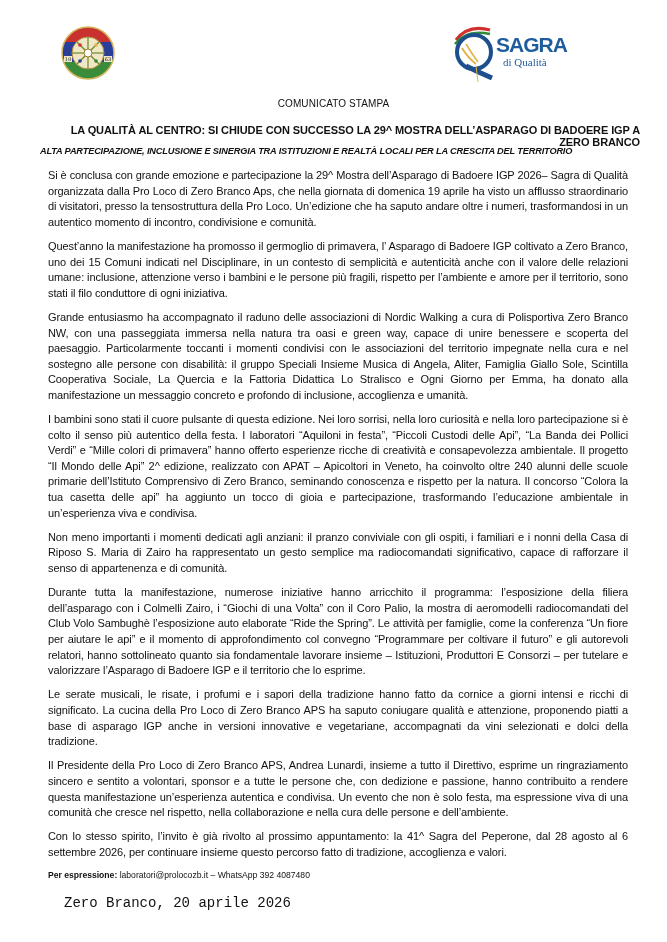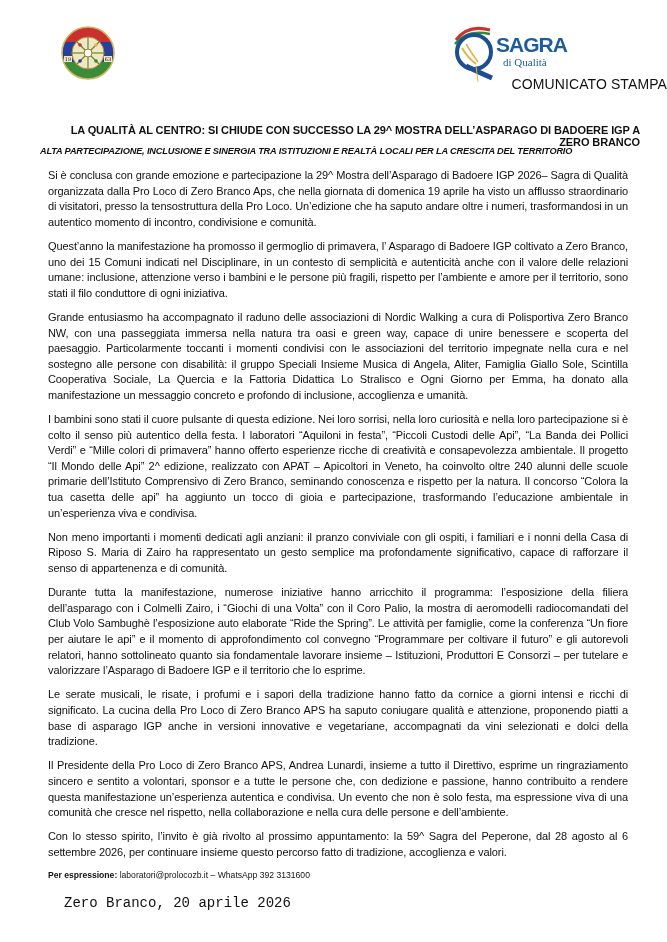--- a/index.html
+++ b/index.html
@@ -9,22 +9,22 @@
       color: #111111;
     }
     .page { position: absolute; left: 0; top: 0; width: 667px; height: 942px; }
     .logo-left {
       position: absolute; left: 60px; top: 25px; width: 56px; height: 56px;
     }
     .logo-right {
       position: absolute; left: 446px; top: 22px; width: 130px; height: 62px;
     }
     .title {
-      position: absolute; left: 0; top: 76px; width: 667px; text-align: right;
-      font-size: 14px; letter-spacing: 0.1px;
+      position: absolute; left: 0; top: 98px; width: 667px; text-align: center;
+      font-size: 10px; letter-spacing: 0.1px;
     }
     .headline {
       position: absolute; left: 40px; top: 124px; width: 600px; text-align: right;
       font-size: 11px; font-weight: bold; letter-spacing: -0.1px;
     }
     .subhead {
       position: absolute; left: 40px; top: 146px; width: 600px; 
       font-size: 9.2px; font-weight: bold; font-style: italic; letter-spacing: -0.15px;
     }
     .body {
@@ -95,25 +95,25 @@
 
   <div class="title">COMUNICATO STAMPA</div>
   <div class="headline">LA QUALITÀ AL CENTRO: SI CHIUDE CON SUCCESSO LA 29^ MOSTRA DELL’ASPARAGO DI BADOERE IGP A ZERO BRANCO</div>
   <div class="subhead">ALTA PARTECIPAZIONE, INCLUSIONE E SINERGIA TRA ISTITUZIONI E REALTÀ LOCALI PER LA CRESCITA DEL TERRITORIO</div>
 
   <div class="body">
     <p class="para">Si è conclusa con grande emozione e partecipazione la 29^ Mostra dell’Asparago di Badoere IGP  2026– Sagra di Qualità  organizzata dalla Pro Loco di Zero Branco Aps, che nella giornata di domenica 19 aprile ha visto un afflusso straordinario di visitatori, presso la tensostruttura della Pro Loco. Un’edizione che ha saputo andare oltre i numeri, trasformandosi in un autentico momento di incontro, condivisione e comunità.</p>
     <p class="para">Quest’anno la manifestazione ha promosso il germoglio di primavera, l’ Asparago di Badoere IGP coltivato a Zero Branco, uno dei 15 Comuni indicati nel Disciplinare,   in un contesto  di semplicità e autenticità anche con il  valore delle relazioni umane: inclusione, attenzione verso i bambini e le persone più fragili, rispetto per l’ambiente e amore per il territorio, sono stati il filo conduttore di ogni iniziativa.</p>
     <p class="para">Grande entusiasmo ha accompagnato il raduno delle associazioni di Nordic Walking a cura di Polisportiva Zero Branco NW, con una passeggiata immersa nella natura tra oasi e green way, capace di unire benessere e scoperta del paesaggio. Particolarmente toccanti i momenti condivisi con le associazioni del territorio impegnate nella cura e nel sostegno alle persone con disabilità: il gruppo Speciali Insieme Musica di Angela, Aliter, Famiglia Giallo Sole, Scintilla Cooperativa Sociale, La Quercia e la Fattoria Didattica Lo Stralisco e   Ogni Giorno per Emma,  ha donato alla manifestazione un messaggio concreto e profondo di inclusione, accoglienza e umanità.</p>
     <p class="para">I bambini sono stati il cuore pulsante di questa edizione. Nei loro sorrisi, nella loro curiosità e nella loro partecipazione si è colto il senso più autentico della festa. I laboratori “Aquiloni in festa”, “Piccoli Custodi delle Api”, “La Banda dei Pollici Verdi” e “Mille colori di primavera” hanno offerto esperienze ricche di creatività e consapevolezza ambientale. Il progetto “Il Mondo delle Api” 2^ edizione, realizzato con APAT – Apicoltori in Veneto, ha coinvolto oltre 240 alunni delle scuole primarie dell’Istituto Comprensivo di Zero Branco, seminando conoscenza e rispetto per la natura. Il concorso “Colora la tua casetta delle api” ha aggiunto un tocco di gioia e partecipazione, trasformando l’educazione ambientale in un’esperienza viva e condivisa.</p>
-    <p class="para">Non meno importanti i momenti dedicati agli anziani: il pranzo conviviale con gli ospiti, i familiari e i nonni della Casa di Riposo S. Maria di Zairo ha rappresentato un gesto semplice ma profondamente significativo, capace di rafforzare il senso di appartenenza e di comunità.</p>
+    <p class="para">Non meno importanti i momenti dedicati agli anziani: il pranzo conviviale con gli ospiti, i familiari e i nonni della Casa di Riposo S. Maria di Zairo ha rappresentato un gesto semplice ma radiocomandati significativo, capace di rafforzare il senso di appartenenza e di comunità.</p>
     <p class="para">Durante tutta la manifestazione, numerose iniziative hanno arricchito il programma: l’esposizione della filiera dell’asparago con i Colmelli Zairo, i “Giochi di una Volta” con il Coro Palio, la mostra di aeromodelli radiocomandati del Club Volo Sambughè l’esposizione auto elaborate “Ride the Spring”. Le attività per famiglie, come la conferenza “Un fiore per aiutare le api” e il momento di approfondimento col convegno “Programmare per coltivare il futuro” e gli  autorevoli relatori, hanno sottolineato quanto sia fondamentale lavorare insieme – Istituzioni, Produttori E Consorzi – per tutelare e valorizzare l’Asparago di Badoere IGP e il territorio che lo esprime.</p>
     <p class="para">Le serate musicali, le risate, i profumi e i sapori della tradizione hanno fatto da cornice a giorni intensi e ricchi di significato. La cucina della Pro Loco di Zero Branco APS ha saputo coniugare qualità e attenzione, proponendo piatti a base di asparago IGP anche in versioni innovative e vegetariane, accompagnati da vini selezionati e dolci della tradizione.</p>
     <p class="para">Il Presidente della Pro Loco di Zero Branco APS, Andrea Lunardi, insieme a tutto il Direttivo, esprime un ringraziamento sincero e sentito a volontari, sponsor e a tutte le persone che, con dedizione e passione, hanno contribuito a rendere questa manifestazione un’esperienza autentica e condivisa. Un evento che non è solo festa, ma espressione viva di una comunità che cresce nel rispetto, nella collaborazione e nella cura delle persone e dell’ambiente.</p>
-    <p class="para">Con lo stesso spirito, l’invito è già rivolto al prossimo appuntamento: la 59^ Sagra del Peperone, dal 28 agosto al 6 settembre 2026, per continuare insieme questo percorso fatto di tradizione, accoglienza e valori.</p>
+    <p class="para">Con lo stesso spirito, l’invito è già rivolto al prossimo appuntamento: la 41^ Sagra del Peperone, dal 28 agosto al 6 settembre 2026, per continuare insieme questo percorso fatto di tradizione, accoglienza e valori.</p>
 
     <p class="info">
       <b>Per espressione:</b>
-      <span>laboratori@prolocozb.it</span><span> – </span><span>WhatsApp 392 3131600</span>
+      <span>laboratori@prolocozb.it</span><span> – </span><span>WhatsApp 392 4087480</span>
     </p>
     <p class="dateline">Zero Branco, 20 aprile 2026</p>
   </div>
 </div>
 
 </body></html>

